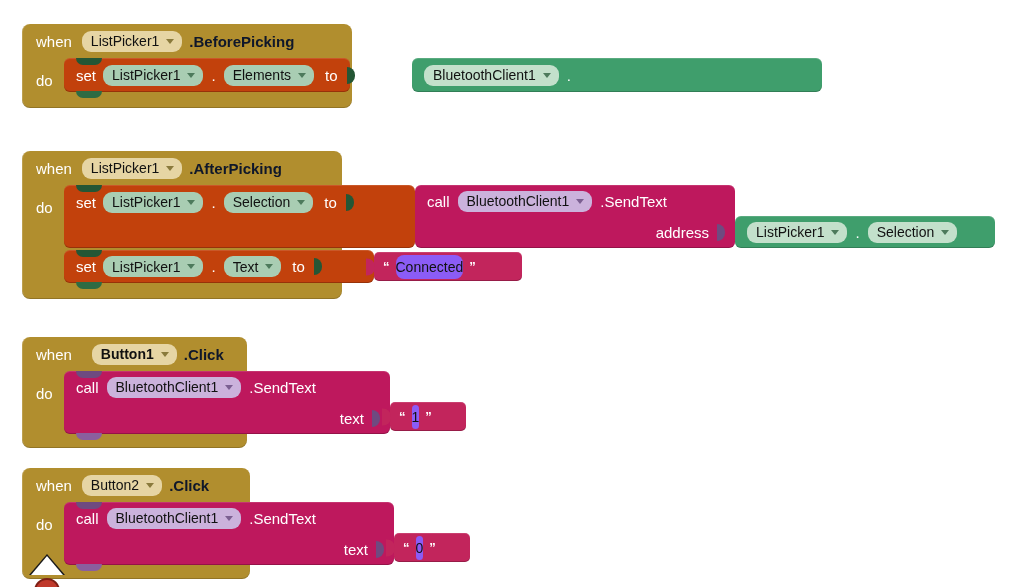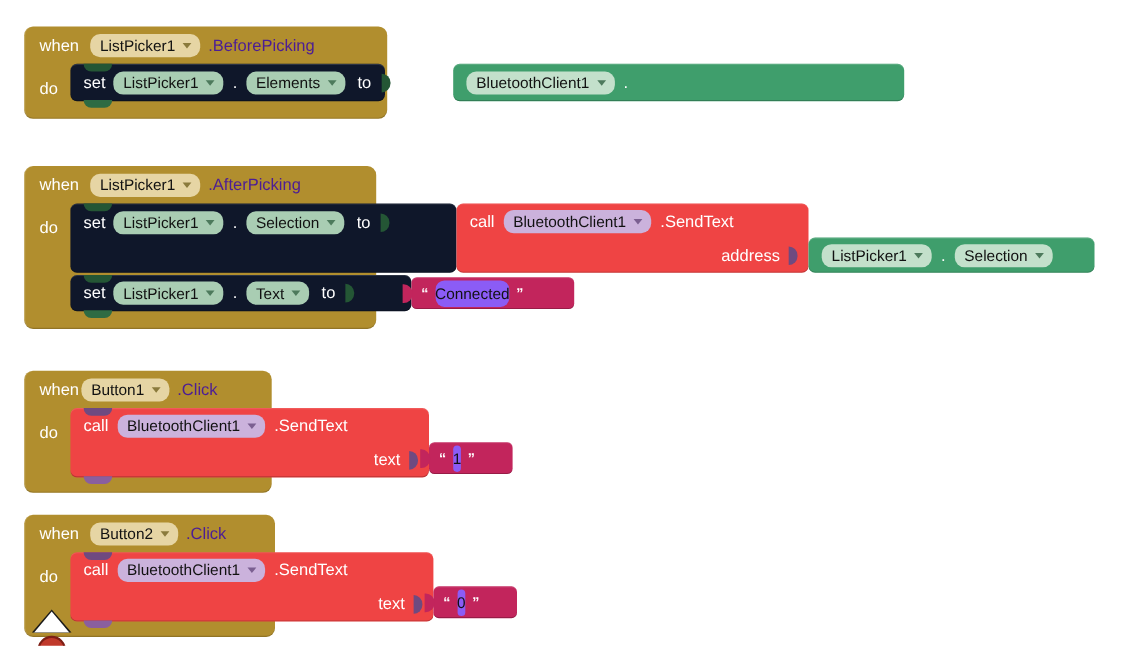--- a/index.html
+++ b/index.html
@@ -53,23 +53,24 @@
     color: #fff;
     font-size: 15px;
   }
 
   .kw {
     color: #ffffff;
     font-size: 15px;
     line-height: 1;
   }
   .suffix {
-    color: #4c1d95;
+    color: #0f172a;
     font-size: 15px;
     margin-left: 7px;
+    font-weight: bold;
   }
 
   
   .field {
     display: inline-flex;
     align-items: center;
     border-radius: 9px;
     padding: 2px 5px 2px 9px;
     font-size: 14px;
     color: #111;
@@ -93,21 +94,21 @@
   .field-green .caret { border-top-color: #4d7a5c; opacity: 1; }
 
   .field-green2 { background: #c3e0cb; color:#111; }
   .field-green2 .caret { border-top-color: #4d7a5c; opacity: 1; }
 
   .field-purple { background: #cbb2dc; color:#111; }
   .field-purple .caret { border-top-color: #7b5f91; opacity: 1; }
 
   
   .setter {
-    background: #0f172a;
+    background: #c2410c;
     border-radius: 6px;
     box-shadow: inset 0 -1px 0 rgba(0,0,0,.22), inset 0 1px 0 rgba(255,255,255,.12);
   }
   .setter-row {
     position: absolute;
     left: 0; top: 0;
     height: 32px;
     display: flex;
     align-items: center;
     padding-left: 12px;
@@ -124,21 +125,21 @@
     display: flex;
     align-items: center;
     gap: 7px;
     padding-left: 12px;
     box-shadow: inset 0 -1px 0 rgba(0,0,0,.20), inset 0 1px 0 rgba(255,255,255,.14);
     white-space: nowrap;
   }
 
   
   .callblk {
-    background: #ef4444;
+    background: #be185d;
     border-radius: 6px;
     box-shadow: inset 0 -1px 0 rgba(0,0,0,.22), inset 0 1px 0 rgba(255,255,255,.12);
   }
   .call-row {
     position: absolute;
     height: 32px;
     display: flex;
     align-items: center;
     gap: 8px;
     white-space: nowrap;
@@ -354,21 +355,21 @@
   <div class="blk textblk" style="left:374px; top:252px; width:148px; height:29px;">
     <span class="plug" style="background:#c2255c;"></span>
     <span class="quote">“</span>
     <span class="strfield">Connected</span>
     <span class="quote">”</span>
   </div>
 
   <div class="blk event-block" style="left:22px; top:337px; width:225px; height:111px;">
     <div class="event-head">
       <span class="kw">when</span>
-      <span class="field field-gold" style="margin-left:2px;">
+      <span class="field field-gold" style="margin-left:20px;font-weight:bold;">
         <span>Button1</span>
         <span class="caret"></span>
       </span>
       <span class="suffix">.Click</span>
     </div>
     <div class="event-do" style="top:40px; height:32px;">
       <span>do</span>
     </div>
   </div>
 

